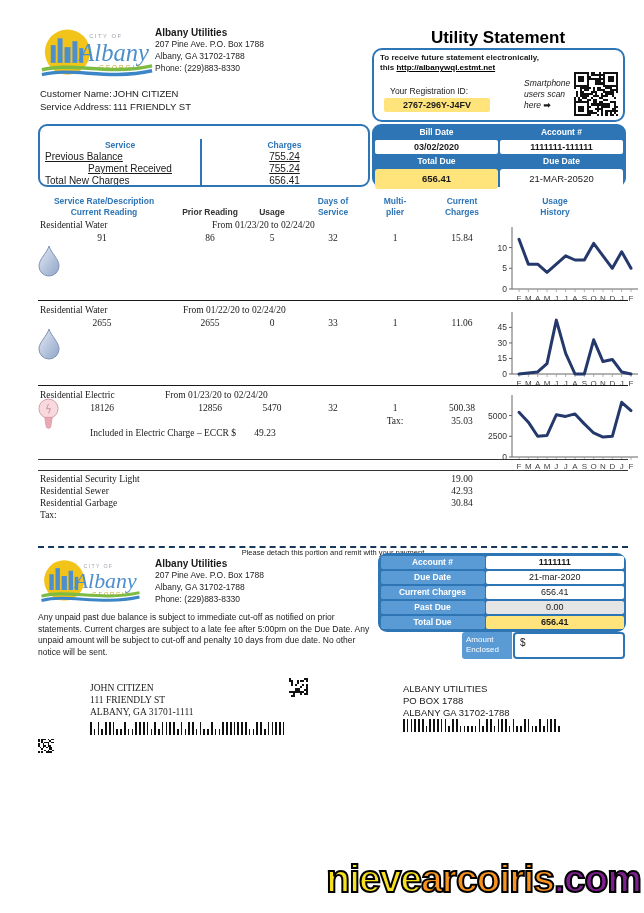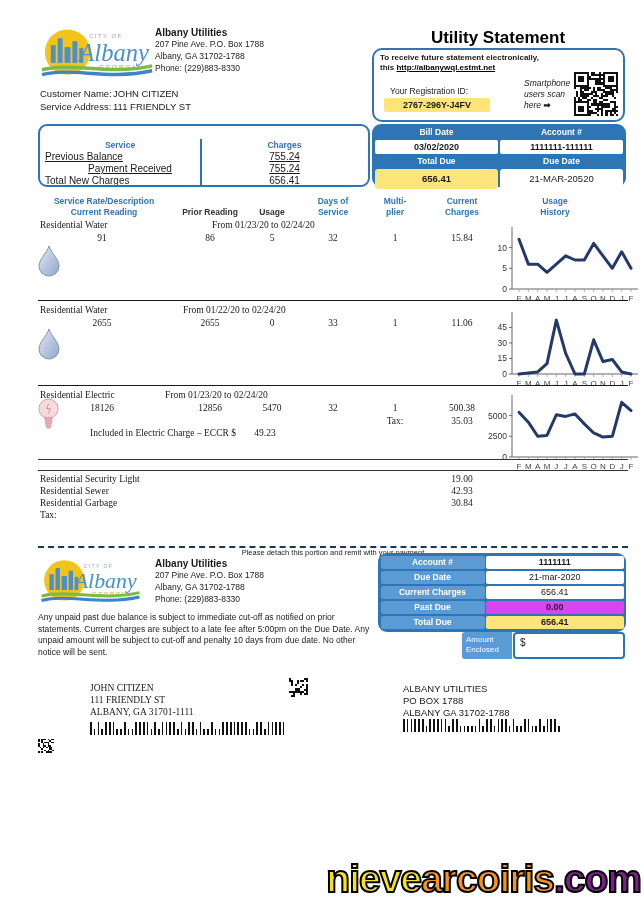--- a/index.html
+++ b/index.html
@@ -60,21 +60,21 @@
   .detach { border-top:2px dashed #17375E; }
   .detach-note { font-size:7.5px; text-align:center; color:#222; }
 
   .disclaimer { font-size:8.5px; line-height:11.5px; color:#222; }
 
   
   .stubtable { background:#2E75B6; border-radius:9px; padding:2.5px; display:grid;
                grid-template-columns:104px 1fr; grid-auto-rows:13.5px; gap:1.5px; }
   .st-label { background:#5B9BD5; color:#fff; font-size:8.5px; font-weight:bold; text-align:center; line-height:13.5px; border-radius:2px; }
   .st-val { background:#fff; font-size:9px; text-align:center; line-height:13.5px; border-radius:2px; }
-  .st-orange { background:#d946ef; font-weight:bold; }
+  .st-orange { background:#e5e5e5; font-weight:normal; }
   .st-yellow { background:#FFE47C; font-weight:bold; }
 
   .amt-label { background:#5B9BD5; color:#fff; font-size:8px; line-height:10px; padding:3px 4px; border-radius:3px 0 0 3px; }
   .amt-box { background:#fff; border:2px solid #2E75B6; border-radius:4px; font-size:10px; padding:3px 5px; }
 
   .addr-line { font-size:9.5px; line-height:12px; }
   .postal { display:flex; align-items:flex-end; gap:2.2px; height:13px; }
   .postal .bar { width:1.6px; height:6px; background:#111; }
   .postal .tall { height:13px; }
 

